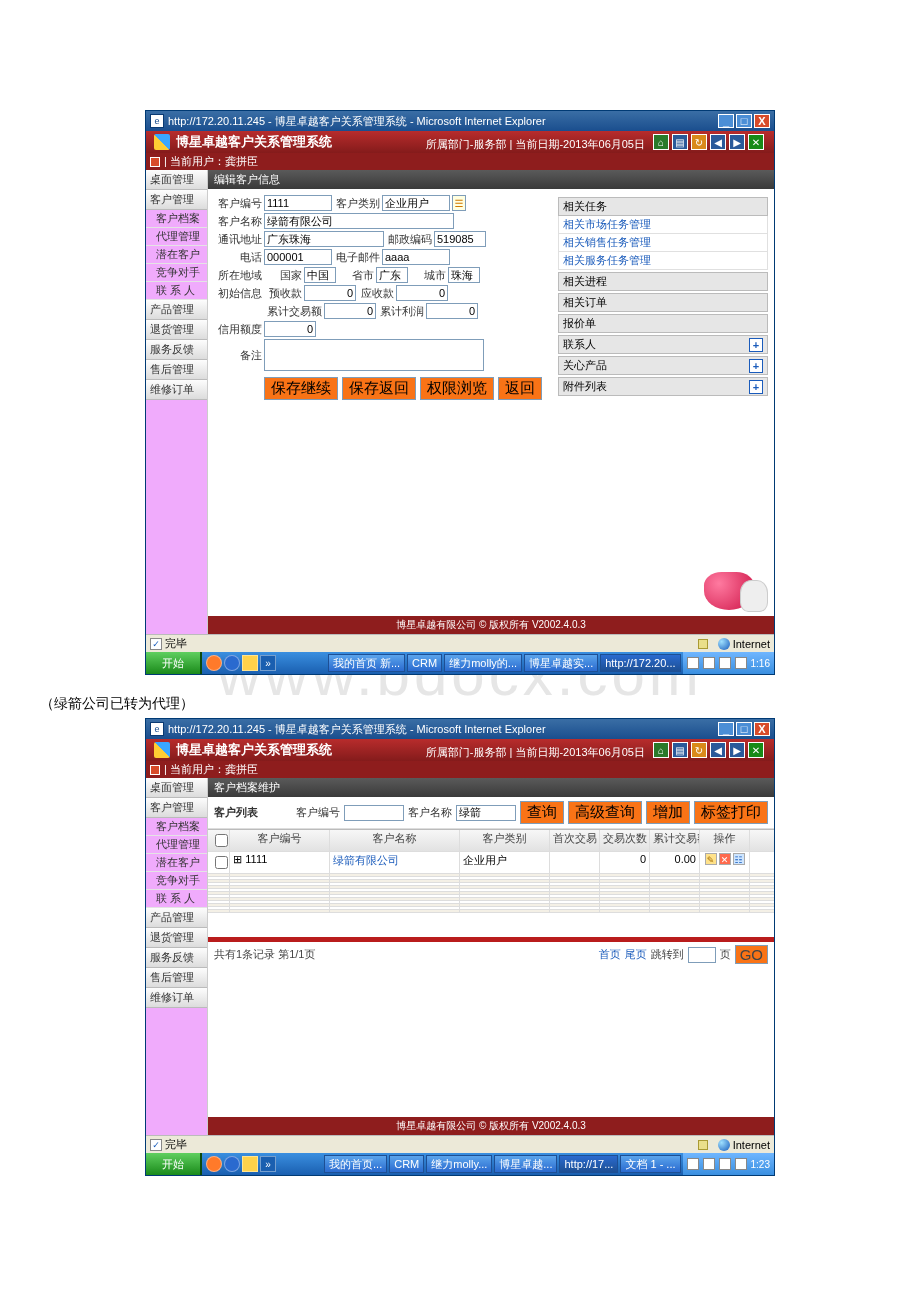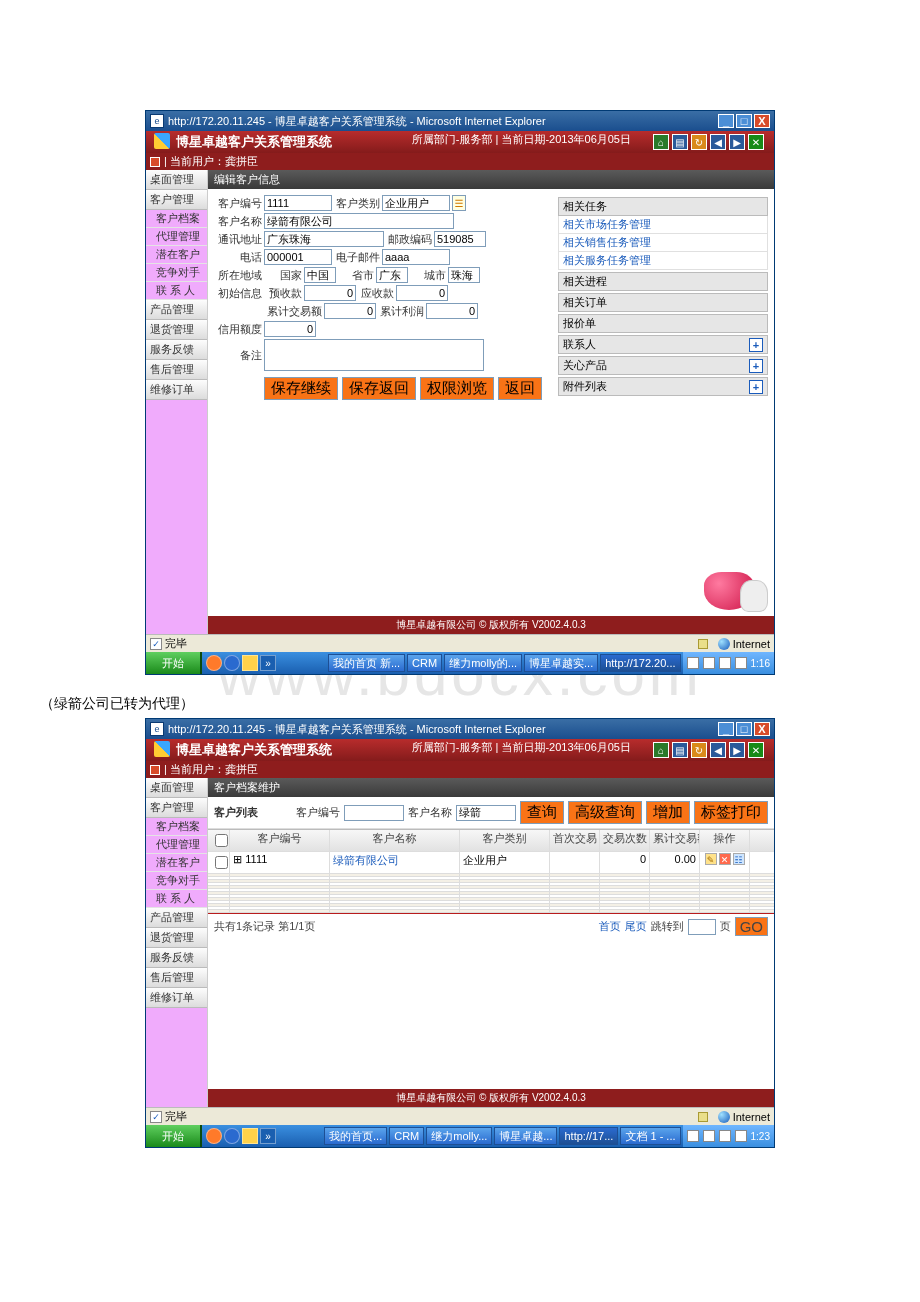--- a/index.html
+++ b/index.html
@@ -11,23 +11,23 @@
   .app-shell { width:630px; margin:0 auto 20px; border:1px solid #003a74; background:#ece9d8; position:relative; z-index:1; }
   .titlebar { height:20px; background:linear-gradient(#3a6ea5,#1a4e8e); color:#fff; display:flex; align-items:center; padding:0 4px; font-size:11px; }
   .titlebar .tb-icon { width:14px; height:14px; background:#fff; border:1px solid #0a3a73; margin-right:4px; display:flex; align-items:center; justify-content:center; font-size:9px; color:#1a4e8e; }
   .titlebar .tb-title { flex:1; white-space:nowrap; overflow:hidden; }
   .win-btns { display:flex; gap:2px; }
   .win-btns span { width:16px; height:14px; display:flex; align-items:center; justify-content:center; font-weight:bold; border:1px solid #fff; }
   .wb-min, .wb-max { background:#4b8ed6; color:#fff; }
   .wb-close { background:#d84b2a; color:#fff; }
 
   .brand-row { background:linear-gradient(#b82c2c,#841b1b); color:#fff; display:flex; align-items:center; }
-  .brand-left { display:flex; padding:2px 8px; font-size:13px; font-weight:bold; }
+  .brand-left { display:flex; align-items:center; padding:2px 8px; font-size:13px; font-weight:bold; }
   .brand-logo { width:16px; height:16px; background:linear-gradient(45deg,#ffcc33 50%,#3aa6ff 50%); margin-right:6px; border-radius:2px; }
-  .brand-right { margin-left:auto; display:flex; align-items:flex-start; gap:22px; padding-right:6px; font-size:11px; }
+  .brand-right { margin-left:auto; display:flex; align-items:flex-end; gap:8px; padding-right:6px; font-size:11px; }
   .tool-row { display:flex; gap:3px; padding:2px 4px 2px 0; }
   .tool-row .tb { width:16px; height:16px; border:1px solid #fff; display:flex; align-items:center; justify-content:center; font-size:10px; color:#fff; }
   .tb-home{background:#2a7a2a}.tb-back{background:#2a5a9a}.tb-fwd{background:#d98a1a}.tb-prev{background:#2a5a9a}.tb-next{background:#2a5a9a}.tb-x{background:#178a17}
 
   .userbar { background:#8e1d1d; color:#fff; font-size:11px; padding:1px 4px; display:flex; align-items:center; }
   .userbar .ub-icon{ width:10px;height:10px;background:#d84b2a;border:1px solid #fff;margin-right:4px;}
 
   .workspace { display:flex; background:#fff; }
   .sidebar { width:62px; background:#f0abfc; border-right:1px solid #ccc; }
   .sb-hdr{ background:linear-gradient(#fdfdfd,#dcdcdc); border-bottom:1px solid #bbb; padding:2px 4px; font-size:11px; color:#333;}
@@ -61,21 +61,21 @@
   .c-chk{width:22px;text-align:center}
   .c-code{width:100px}.c-name{width:130px}.c-type{width:90px}.c-first{width:50px;text-align:right}.c-cnt{width:50px;text-align:right}.c-sum{width:50px;text-align:right}.c-ops{width:50px;text-align:center}
   .grid .ghead{ background:linear-gradient(#f7f7f7,#e2e2e2); color:#444;}
   .grid .ghead .cell{font-weight:normal;text-align:center}
   .grid .alt{background:#f4f0e6;}
   .link{color:#1a5bbb;cursor:pointer}
   .ops span{display:inline-block;width:12px;height:12px;border:1px solid #aaa;margin:0 1px;font-size:9px;line-height:12px;}
   .ops .op-edit{background:#ffe28a;color:#a06a00}
   .ops .op-del{background:#ff6a4d;color:#fff}
   .ops .op-view{background:#cde5ff;color:#175bbb}
-  .pager{display:flex;align-items:center;gap:4px;font-size:11px;padding:3px 6px;border-top:1px solid #b91c1c;color:#444;}
+  .pager{display:flex;align-items:center;gap:4px;font-size:11px;padding:3px 6px;border-top:5px solid #b91c1c;color:#444;margin-top:24px;}
   .pager .right{margin-left:auto;display:flex;align-items:center;gap:4px;}
   .pager input{width:28px;height:16px;border:1px solid #7f9db9;font-size:11px}
 
   .deco{ height:50px; position:relative;}
   .deco .heart{position:absolute;right:20px;bottom:6px;width:50px;height:38px;background:radial-gradient(circle at 30% 30%, #ff7aa0, #cc1144);border-radius:35% 35% 50% 50%;}
   .deco .bear{position:absolute;right:6px;bottom:4px;width:28px;height:32px;background:#eee;border-radius:40% 40% 30% 30%;border:1px solid #ccc;}
   .footer{ background:#8e1d1d;color:#fff;font-size:10px;text-align:center;padding:2px;}
   .statusbar{ background:#ece9d8;border-top:1px solid #bbb;display:flex;align-items:center;font-size:11px;padding:1px 4px;}
   .statusbar .s-icon{width:12px;height:12px;background:#fff;border:1px solid #888;margin-right:3px;display:flex;align-items:center;justify-content:center;font-size:9px;color:#175bbb;}
   .statusbar .s-sec{margin-left:auto;display:flex;align-items:center;gap:10px;}

